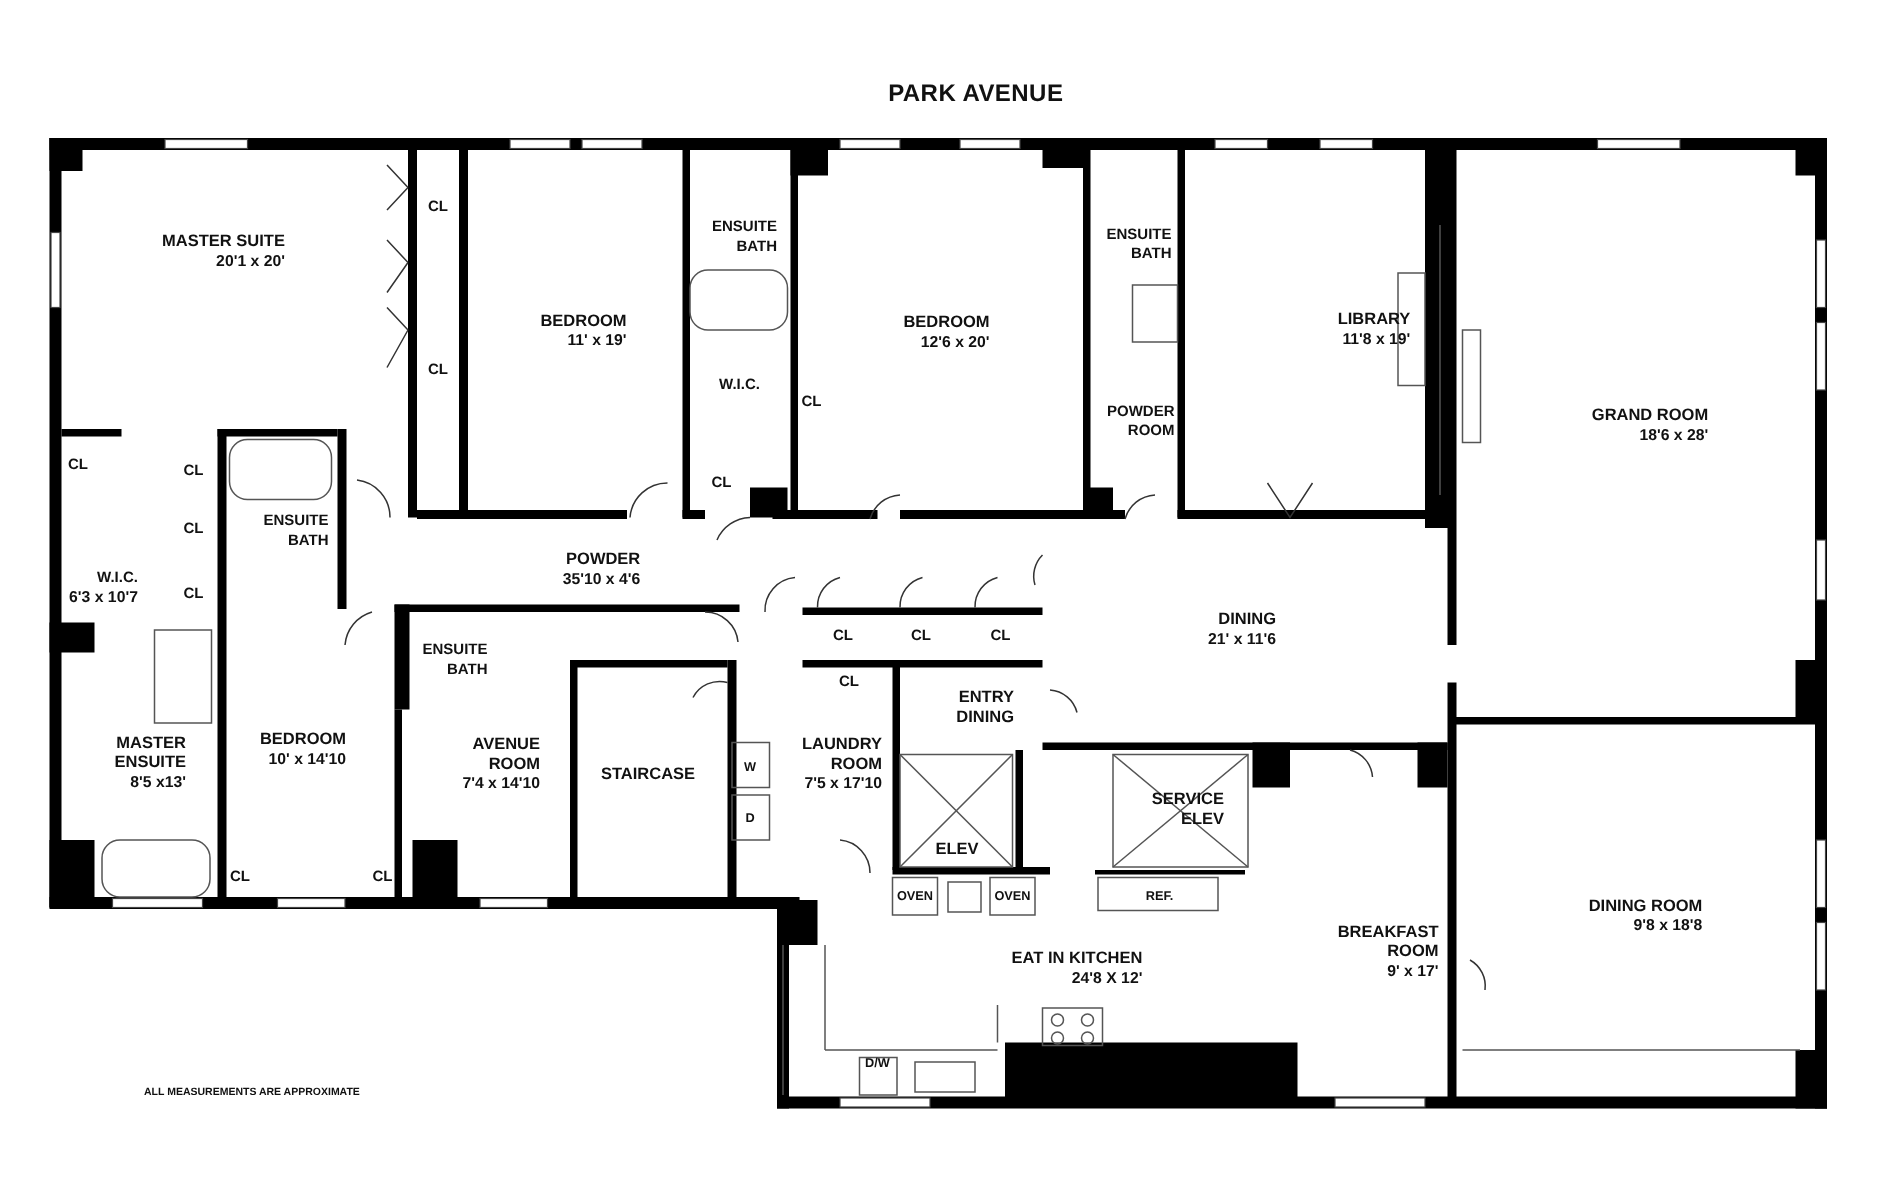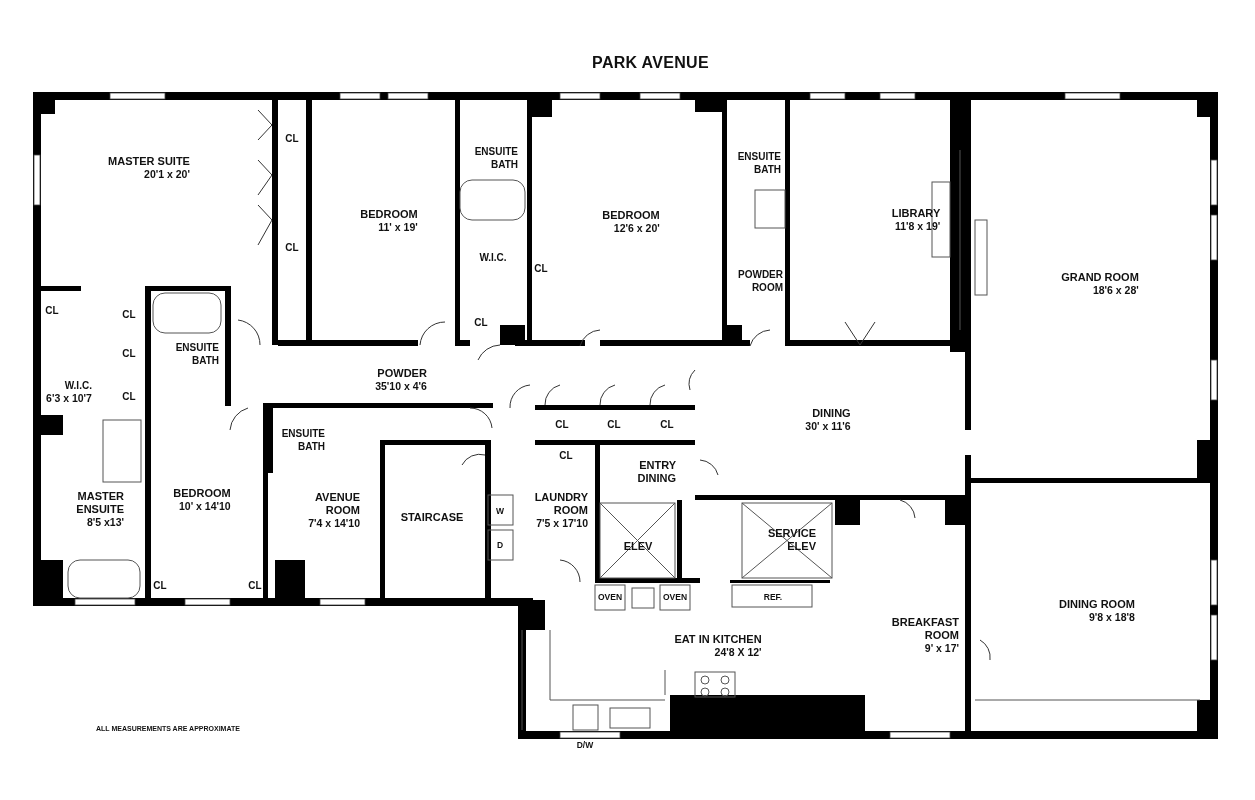--- a/index.html
+++ b/index.html
@@ -164,29 +164,29 @@
 <div class="lbl small" style="left:493px;top:158px;width:50px;white-space:normal">ENSUITE BATH</div>
 <div class="lbl" style="left:631px;top:222px"><span>BEDROOM</span><span class="dim">12'6 x 20'</span></div>
 <div class="lbl small" style="left:756px;top:163px;width:50px;white-space:normal">ENSUITE BATH</div>
 <div class="lbl" style="left:916px;top:220px"><span>LIBRARY</span><span class="dim">11'8 x 19'</span></div>
 <div class="lbl" style="left:1100px;top:284px"><span>GRAND ROOM</span><span class="dim">18'6 x 28'</span></div>
 <div class="lbl small" style="left:493px;top:257px">W.I.C.</div>
 <div class="lbl small" style="left:758px;top:281px;width:50px;white-space:normal">POWDER ROOM</div>
 <div class="lbl small" style="left:194px;top:354px;width:50px;white-space:normal">ENSUITE BATH</div>
 <div class="lbl" style="left:401px;top:380px"><span>POWDER</span><span class="dim">35'10 x 4'6</span></div>
 <div class="lbl small" style="left:69px;top:392px"><span>W.I.C.</span><span class="dim">6'3 x 10'7</span></div>
-<div class="lbl" style="left:828px;top:420px"><span>DINING</span><span class="dim">30' x 11'6</span></div>
+<div class="lbl" style="left:828px;top:420px"><span>DINING</span><span class="dim">21' x 11'6</span></div>
 <div class="lbl small" style="left:300px;top:440px;width:50px;white-space:normal">ENSUITE BATH</div>
 <div class="lbl" style="left:646px;top:472px;width:60px;white-space:normal">ENTRY DINING</div>
 <div class="lbl" style="left:94px;top:509px;width:60px;white-space:normal"><span>MASTER ENSUITE</span><span class="dim">8'5 x13'</span></div>
 <div class="lbl" style="left:202px;top:500px"><span>BEDROOM</span><span class="dim">10' x 14'10</span></div>
 <div class="lbl" style="left:330px;top:510px;width:60px;white-space:normal"><span>AVENUE ROOM</span><span class="dim">7'4 x 14'10</span></div>
 <div class="lbl" style="left:432px;top:517px">STAIRCASE</div>
 <div class="lbl" style="left:558px;top:510px;width:60px;white-space:normal"><span>LAUNDRY ROOM</span><span class="dim">7'5 x 17'10</span></div>
-<div class="lbl" style="left:638px;top:546px">ELEV</div>
+<div class="lbl" style="left:638px;top:567px">ELEV</div>
 <div class="lbl" style="left:786px;top:540px;width:60px;white-space:normal">SERVICE ELEV</div>
 <div class="lbl" style="left:919px;top:635px;width:80px;white-space:normal"><span>BREAKFAST ROOM</span><span class="dim">9' x 17'</span></div>
 <div class="lbl" style="left:1097px;top:611px"><span>DINING ROOM</span><span class="dim">9'8 x 18'8</span></div>
 <div class="lbl" style="left:718px;top:646px"><span>EAT IN KITCHEN</span><span class="dim">24'8 X 12'</span></div>
 
 <div class="lbl small" style="left:292px;top:138px">CL</div>
 <div class="lbl small" style="left:292px;top:247px">CL</div>
 <div class="lbl small" style="left:52px;top:310px">CL</div>
 <div class="lbl small" style="left:129px;top:314px">CL</div>
 <div class="lbl small" style="left:129px;top:353px">CL</div>
@@ -198,15 +198,15 @@
 <div class="lbl small" style="left:667px;top:424px">CL</div>
 <div class="lbl small" style="left:566px;top:455px">CL</div>
 <div class="lbl small" style="left:160px;top:585px">CL</div>
 <div class="lbl small" style="left:255px;top:585px">CL</div>
 
 <div class="fix" style="left:500px;top:511px">W</div>
 <div class="fix" style="left:500px;top:545px">D</div>
 <div class="fix" style="left:610px;top:597px">OVEN</div>
 <div class="fix" style="left:675px;top:597px">OVEN</div>
 <div class="fix" style="left:773px;top:597px">REF.</div>
-<div class="fix" style="left:585px;top:745px">D/W</div>
+<div class="fix" style="left:585px;top:708px">D/W</div>
 
 <div class="note">ALL MEASUREMENTS ARE APPROXIMATE</div>
 
 </body></html>

